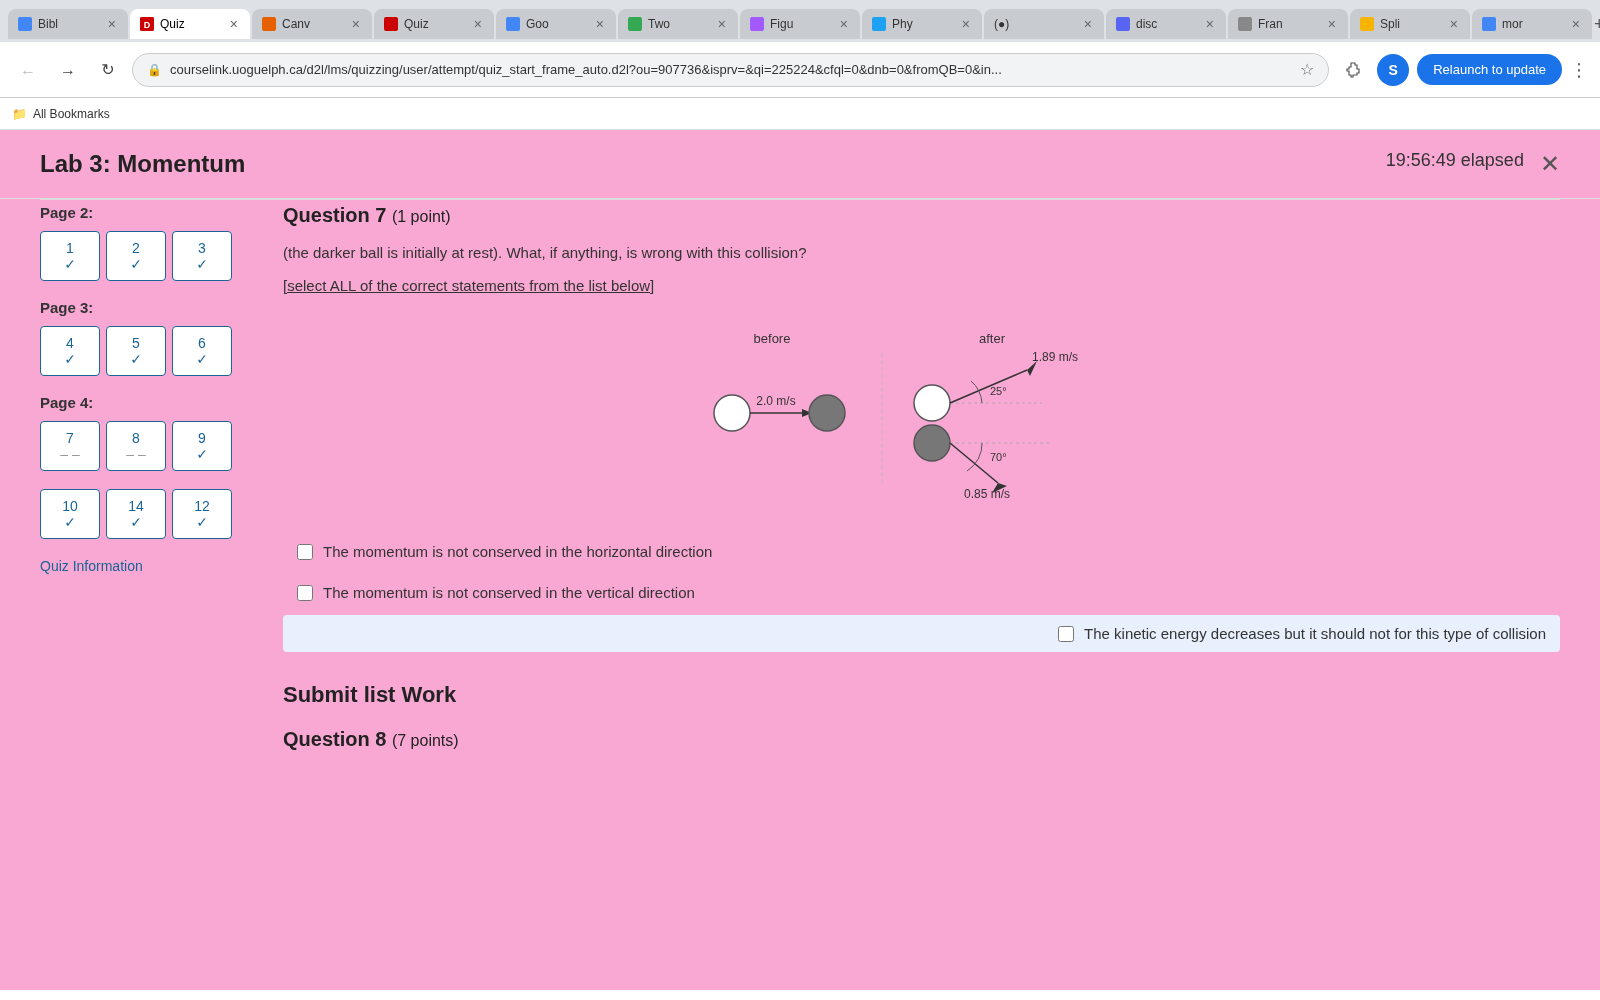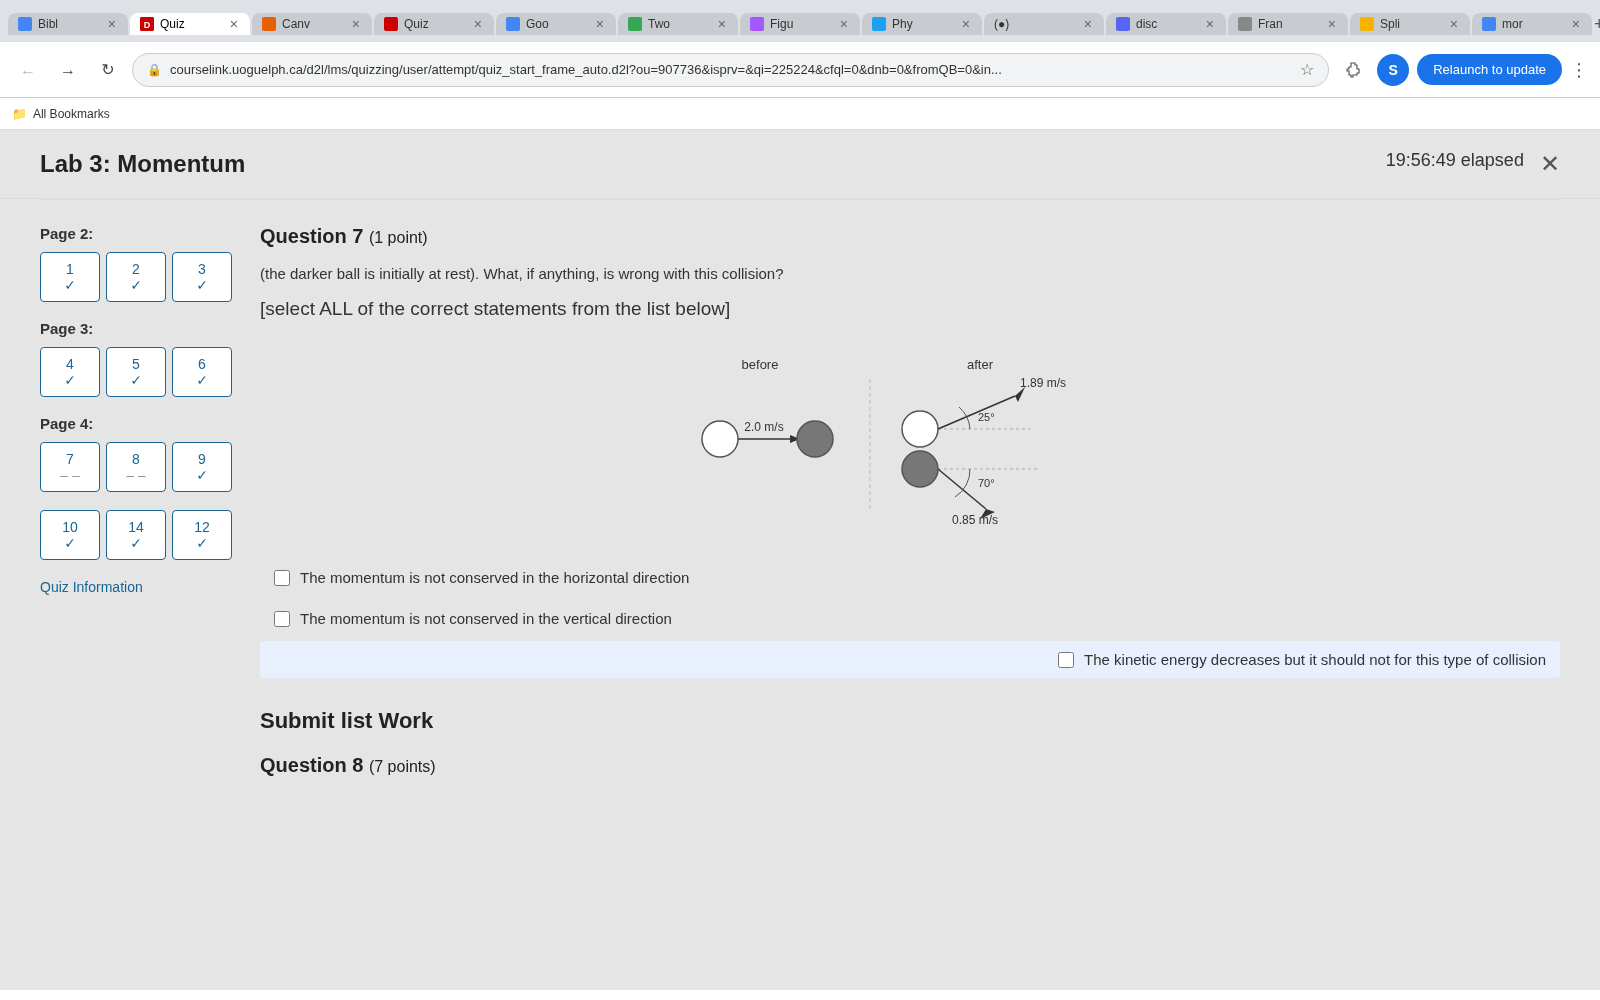--- a/index.html
+++ b/index.html
@@ -13,21 +13,21 @@
       display: flex;
       align-items: center;
       background: #dee1e6;
       padding: 6px 8px 0 8px;
       height: 42px;
       gap: 2px;
     }
     .tab {
       display: flex;
       align-items: center;
-      height: 22px;
+      height: 30px;
       padding: 0 10px;
       border-radius: 8px 8px 0 0;
       background: #c8ccd1;
       font-size: 12px;
       color: #333;
       gap: 6px;
       min-width: 120px;
       max-width: 160px;
       cursor: pointer;
       position: relative;
@@ -133,21 +133,21 @@
       background: #fff;
       border-bottom: 1px solid #ddd;
       font-size: 12px;
       color: #333;
       gap: 6px;
       height: 32px;
     }
 
     
     .page-content {
-      background: #e5e5e5;
+      background: #f9a8d4;
       min-height: 860px;
     }
 
     
     .quiz-header {
       display: flex;
       align-items: center;
       justify-content: space-between;
       padding: 20px 40px;
       border-bottom: 1px solid #ddd;
@@ -169,22 +169,22 @@
     .close-btn {
       font-size: 24px;
       color: #555;
       cursor: pointer;
       font-weight: 300;
     }
 
     
     .quiz-layout {
       display: flex;
-      padding: 25px 40px;
-      gap: 40px;
+      padding: 4px 40px;
+      gap: 63px;
     }
 
     
     .quiz-sidebar {
       width: 180px;
       flex-shrink: 0;
     }
     .page-label {
       font-size: 15px;
       font-weight: 600;
@@ -242,23 +242,24 @@
       font-weight: 400;
       font-size: 16px;
     }
     .question-text {
       font-size: 15px;
       color: #333;
       line-height: 1.6;
       margin-bottom: 12px;
     }
     .question-instruction {
-      font-size: 19px;
+      font-size: 15px;
       color: #333;
       margin-bottom: 29px;
+      text-decoration: underline;
     }
 
     
     .diagram-area {
       margin: 20px 0 30px 0;
       display: flex;
       justify-content: center;
     }
     .diagram-svg {
       width: 500px;

